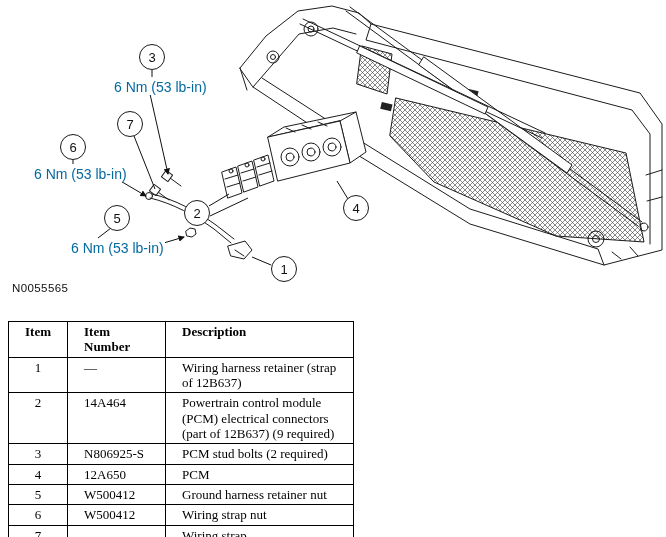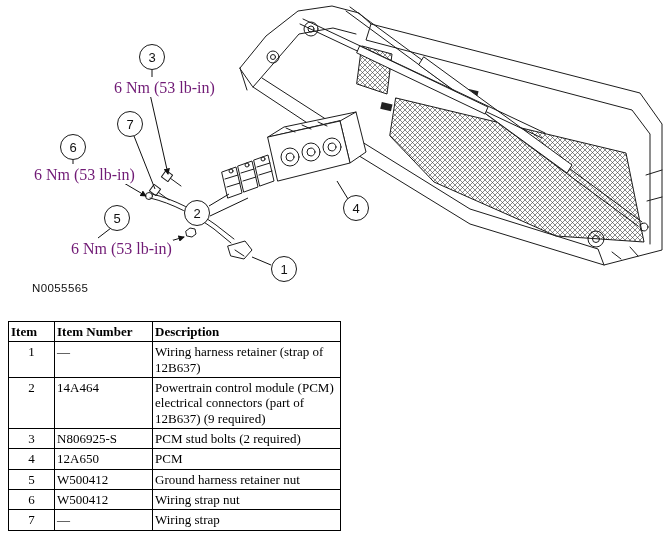--- a/index.html
+++ b/index.html
@@ -21,43 +21,42 @@
     width: 26px; height: 26px;
     border: 1.5px solid #1a1a1a; border-radius: 50%;
     background: #fff;
     display: flex; align-items: center; justify-content: center;
     font-size: 13px; color: #111;
     transform: translate(-50%, -50%);
     z-index: 3;
   }
   .torque {
     position: absolute;
-    font-size: 16px; color: #701a75;
+    font-size: 14px; color: #0369a1;
     white-space: nowrap;
     background: #fff;
     z-index: 2;
     padding: 0 1px;
-    font-family: Liberation Serif, serif;
   }
   .figure-id {
-    position: absolute; left: 32px; top: 282px;
+    position: absolute; left: 12px; top: 282px;
     font-size: 11.5px; letter-spacing: 0.4px; color: #111;
   }
 
   
   .parts-table {
     position: absolute; left: 8px; top: 321px;
     border-collapse: collapse; background: #fff;
     font-family: "Liberation Serif", serif;
     font-size: 13px; color: #000;
     table-layout: fixed;
   }
   .parts-table th, .parts-table td {
     border: 1px solid #000;
-    padding: 2px 2px;
+    padding: 2px 16px;
     vertical-align: top;
     line-height: 1.18;
     text-align: left;
     word-wrap: break-word;
     margin-left: 40px;
   }
   .parts-table th { font-weight: bold; }
   .col-item { width: 46px; }
   .col-part { width: 98px; }
   .col-desc { width: 188px; }

